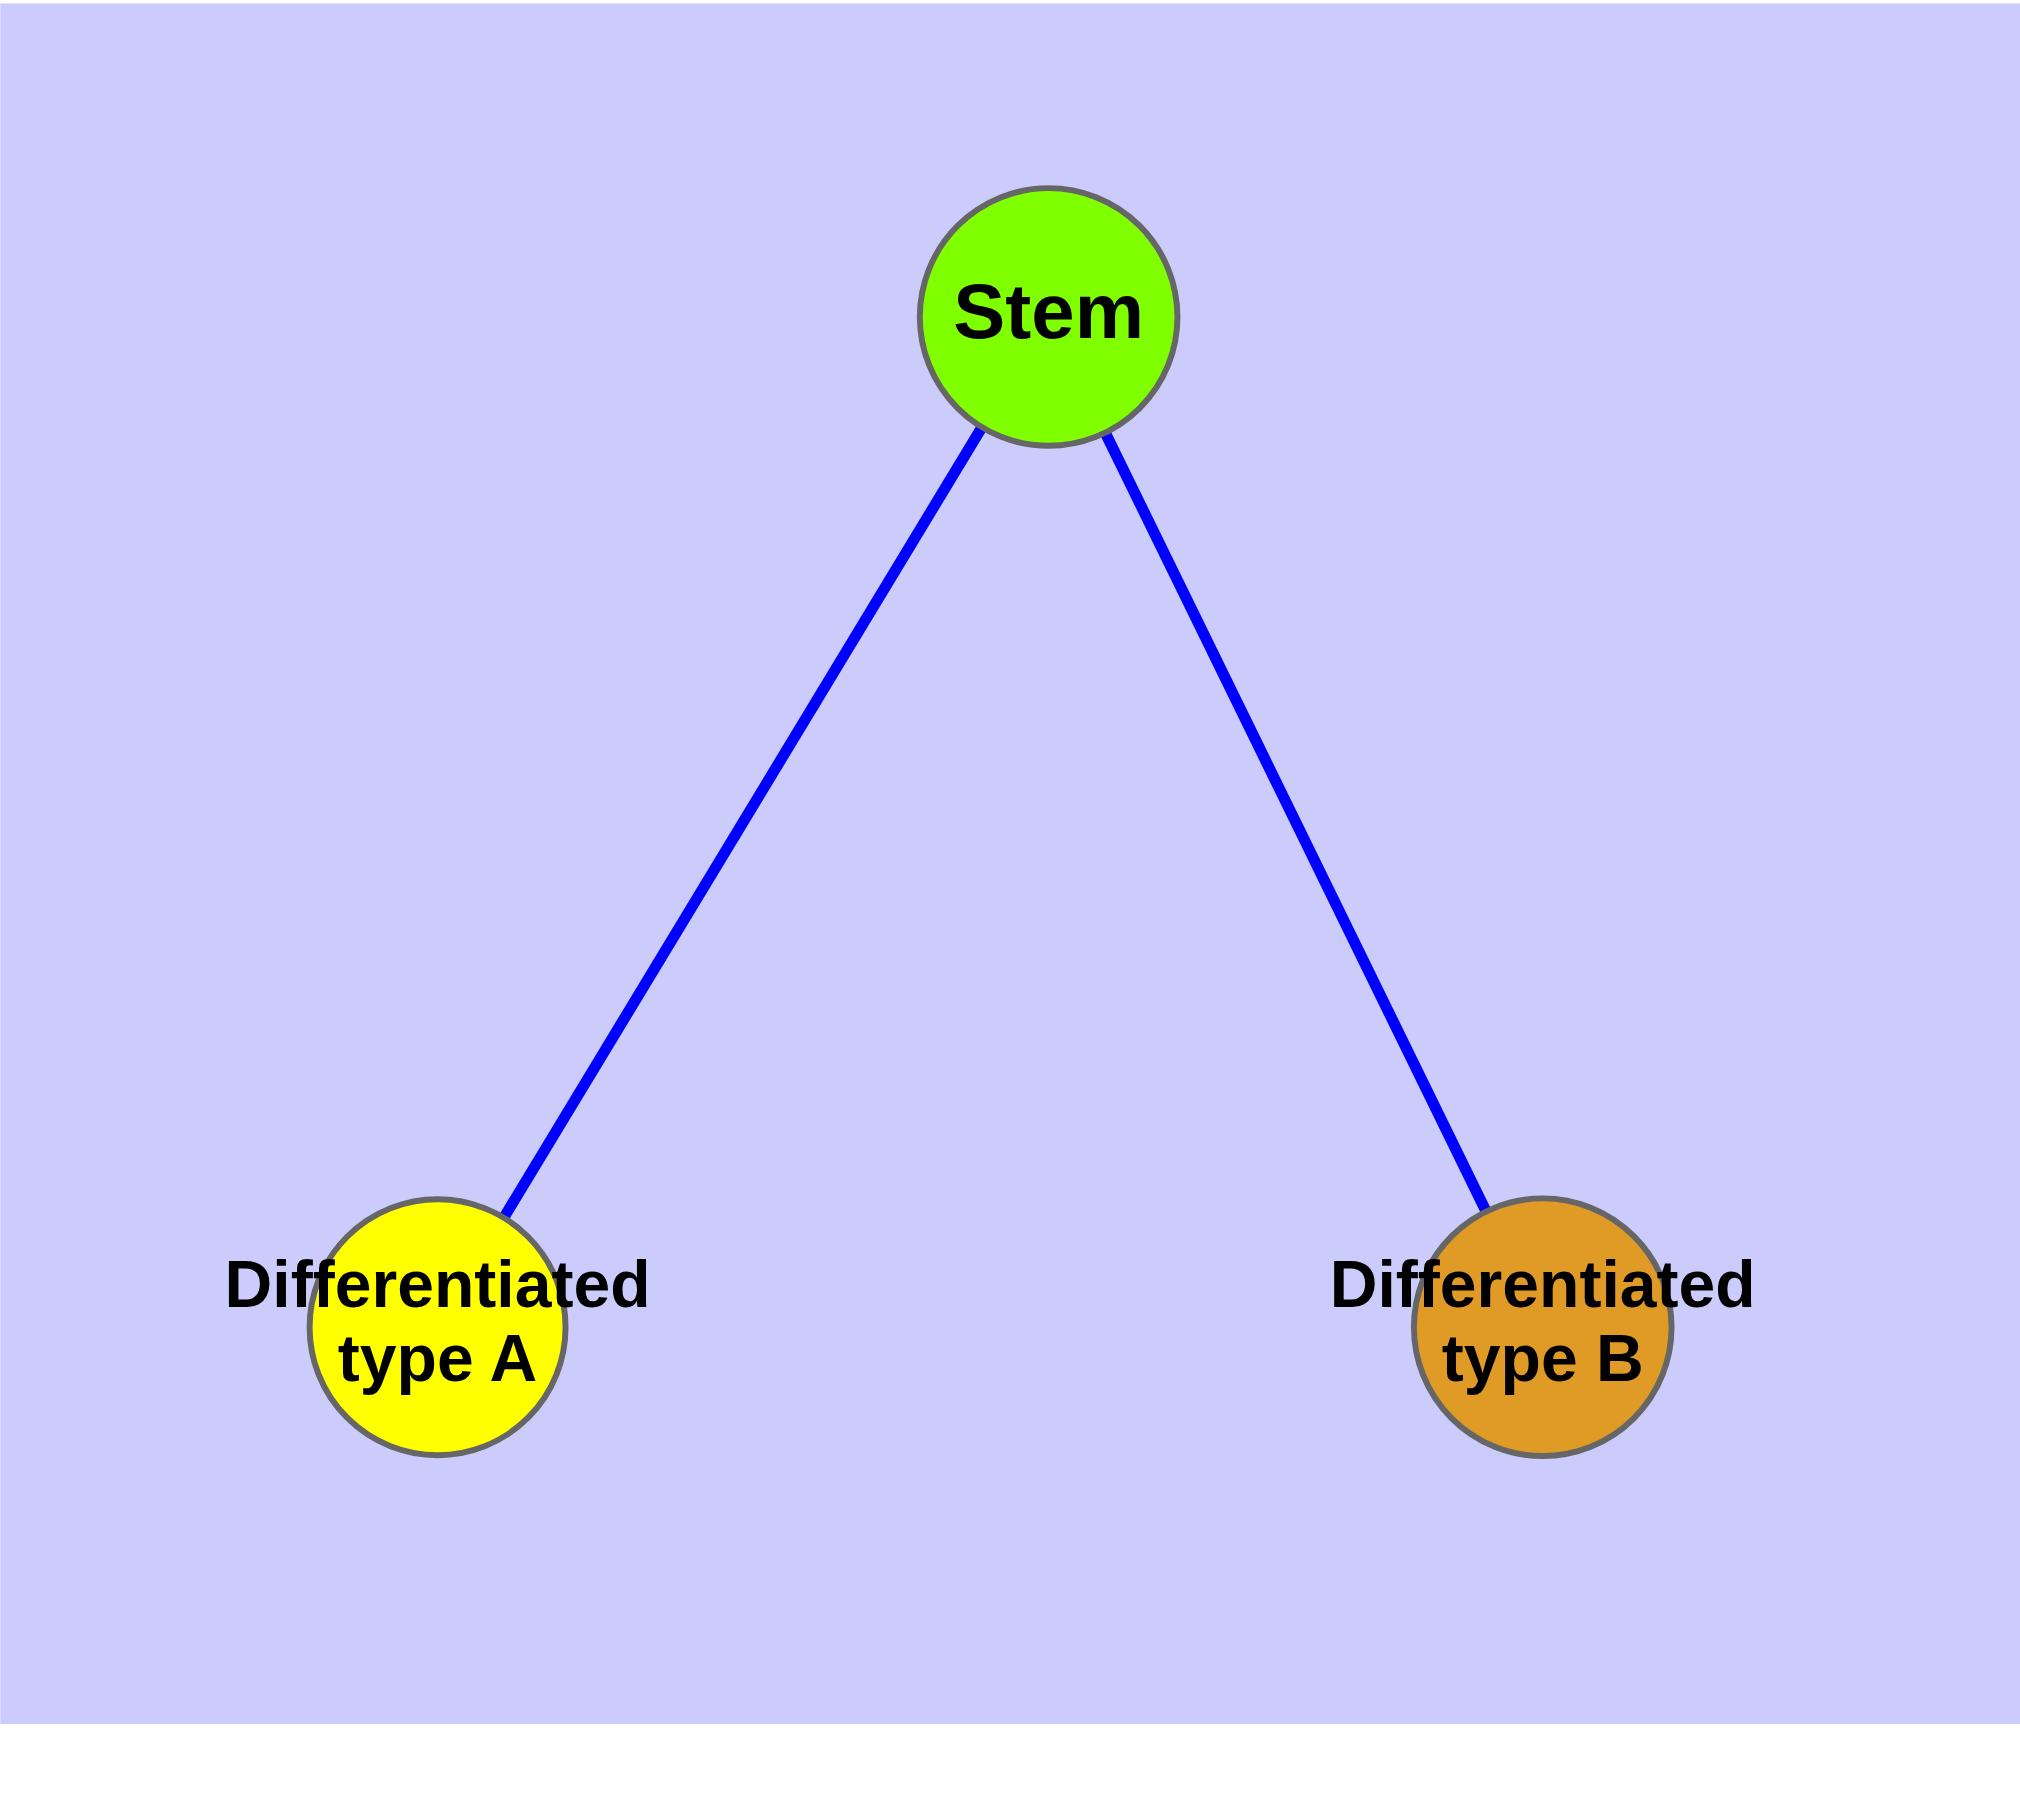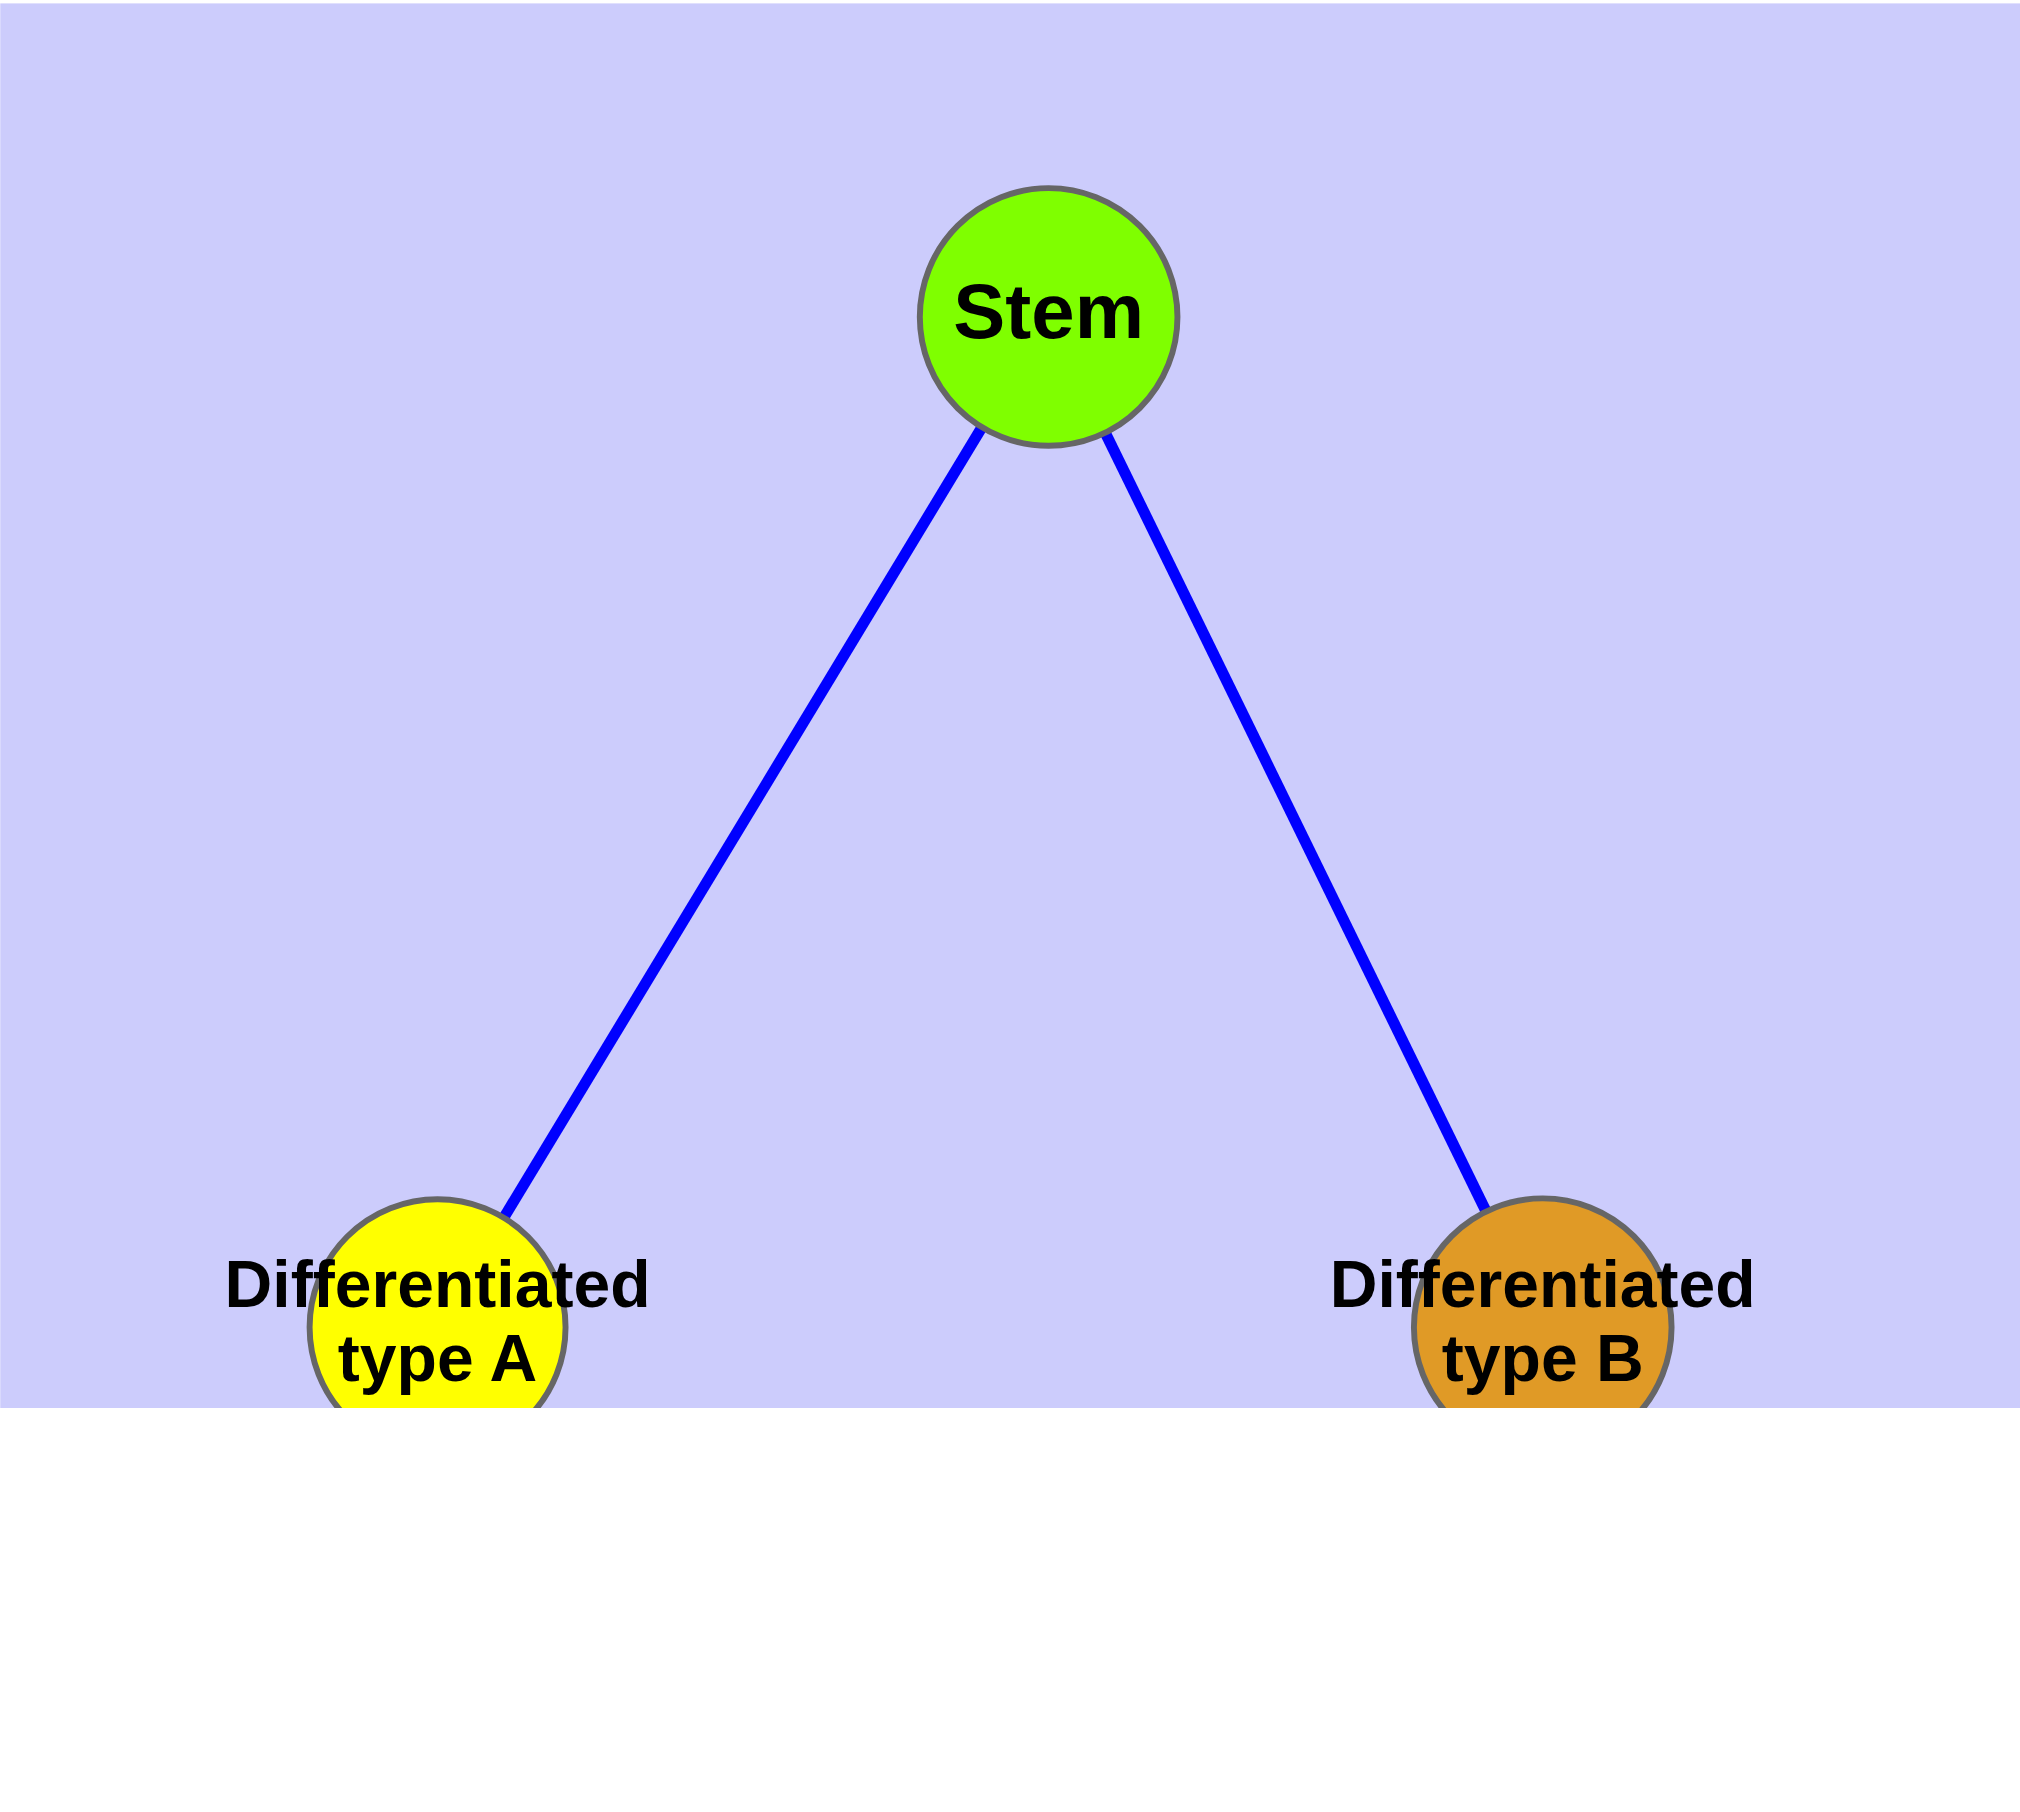--- a/index.html
+++ b/index.html
@@ -30,21 +30,21 @@
     text-anchor: middle;
     dominant-baseline: middle;
   }
   .edge-line {
     stroke-linecap: butt;
   }
 </style>
 </head>
 <body>
 
-<div id="canvas" style="width: 2021px; height: 1408px; background: rgb(255, 255, 255);">
+<div id="canvas" style="width: 2021px; height: 1724px; background: rgb(255, 255, 255);">
   <svg id="graph-svg" viewBox="0 0 2384 2138" xmlns="http://www.w3.org/2000/svg" style="width: 2021px; height: 1812px;">
 
     <rect id="plot-bg" x="0" y="4" width="2384" height="2128" fill="#ccccfc"></rect>
 
     <g id="edges-layer">
         <line class="edge-line" x1="1157.2967146696774" y1="505.770202654292" x2="595.1857315294764" y2="1435.0854480122944" stroke="#0000ff" stroke-width="13"></line>
         <line class="edge-line" x1="1304.6612562683306" y1="512.3399956635509" x2="1752.3387437316694" y2="1427.6600043364492" stroke="#0000ff" stroke-width="13"></line>
       </g>
     <g id="nodes-layer">
         <g>

